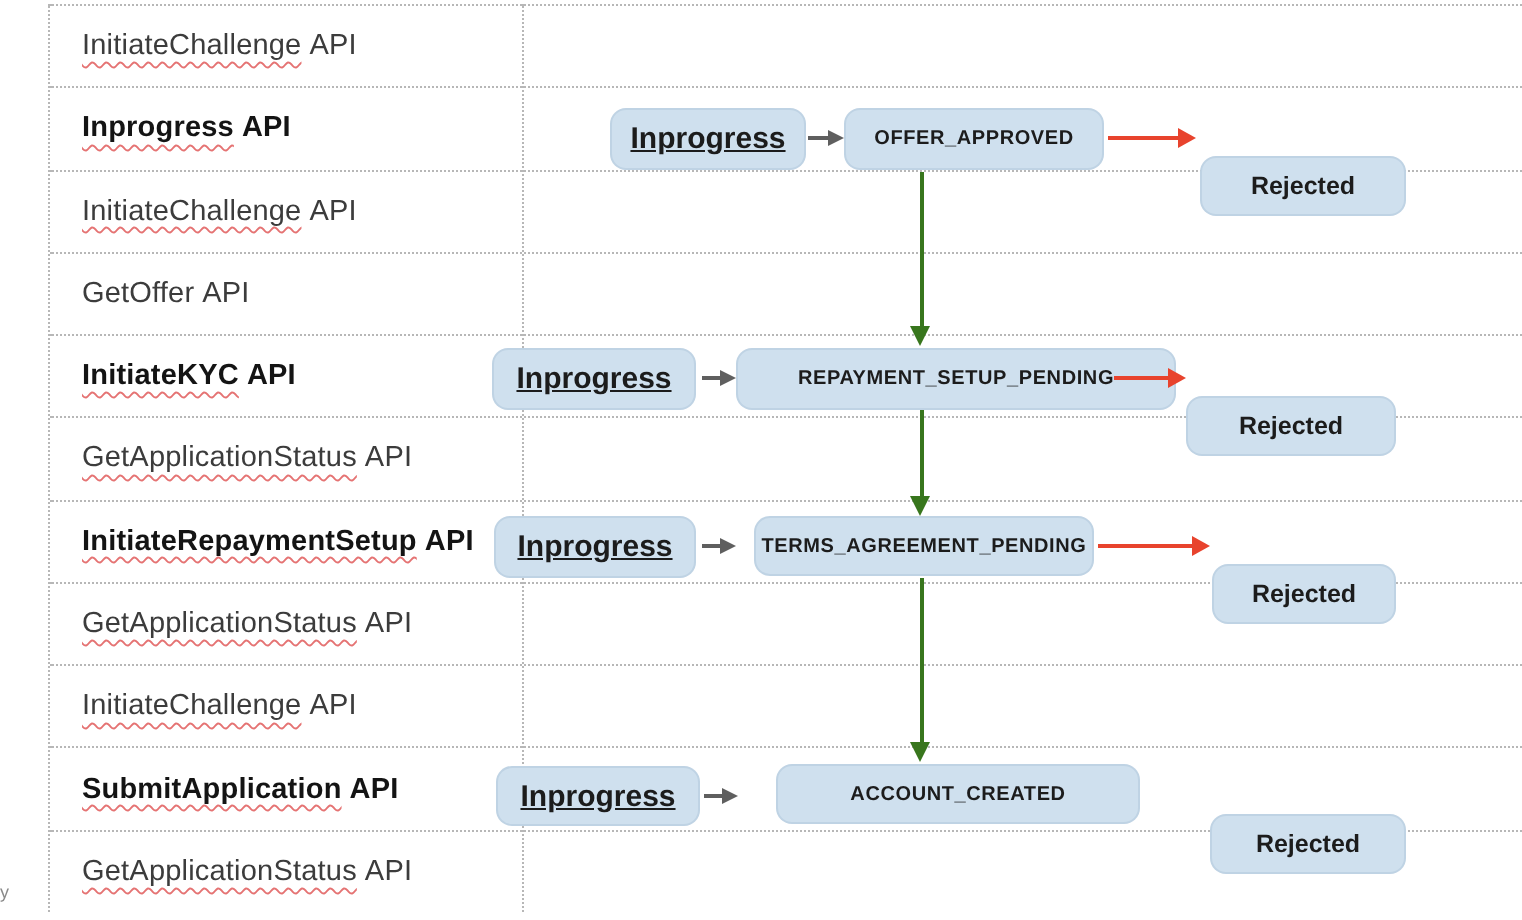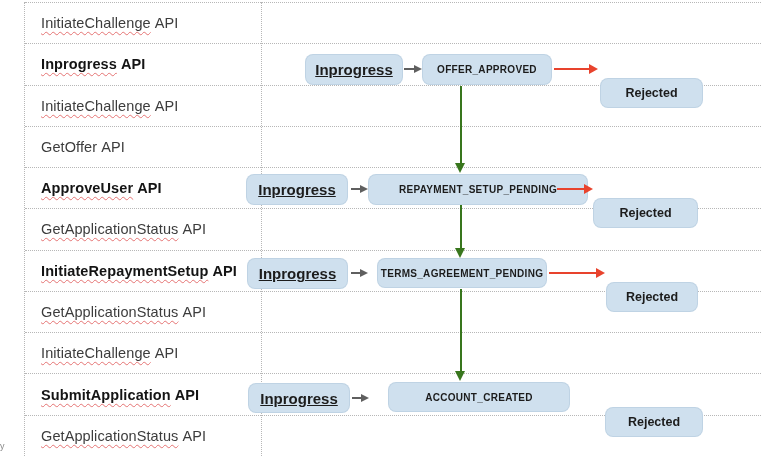--- a/index.html
+++ b/index.html
@@ -113,21 +113,21 @@
     </div>
     <div class="t-row">
       <span class="misspelled">InitiateChallenge</span>
       <span class="suffix">API</span>
     </div>
     <div class="t-row">
       <span>GetOffer</span>
       <span class="suffix">API</span>
     </div>
     <div class="t-row bold">
-      <span class="misspelled">ApproveUser</span>
+      <span class="misspelled">InitiateKYC</span>
       <span class="suffix">API</span>
     </div>
     <div class="t-row">
       <span class="misspelled">GetApplicationStatus</span>
       <span class="suffix">API</span>
     </div>
     <div class="t-row bold">
       <span class="misspelled">InitiateRepaymentSetup</span>
       <span class="suffix">API</span>
     </div>

